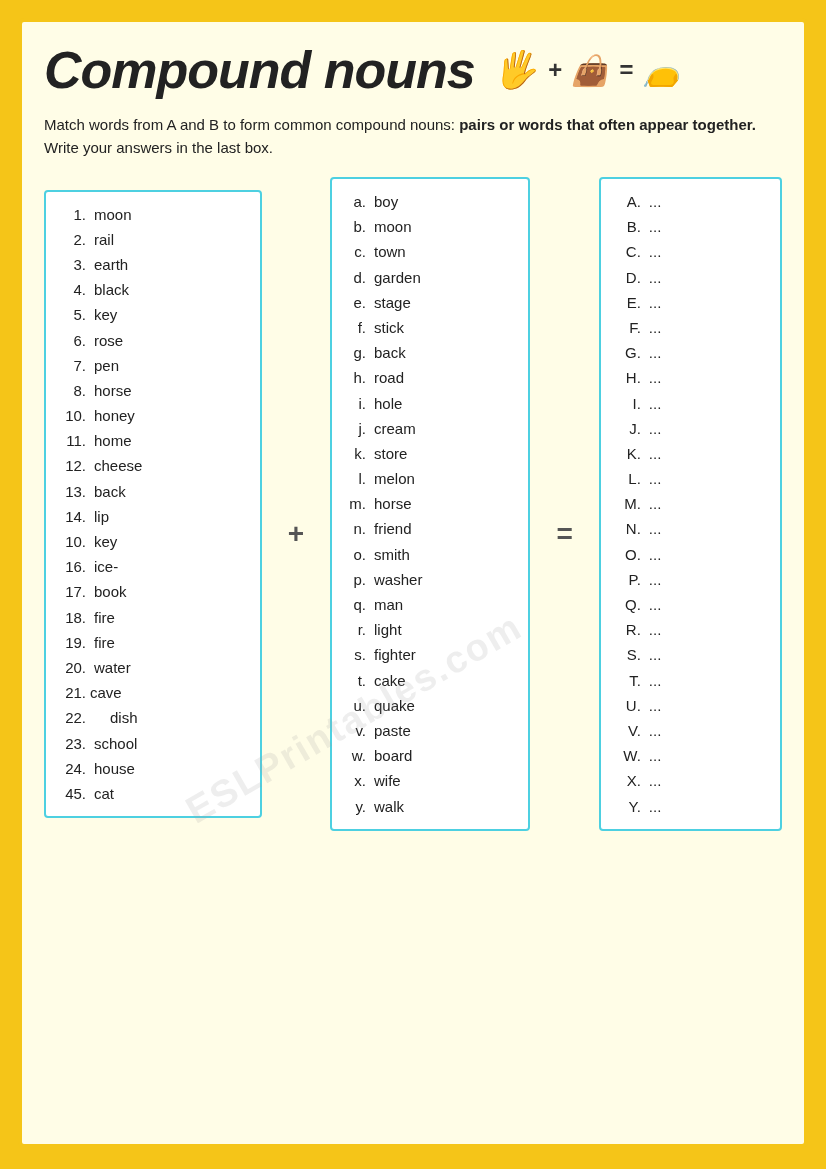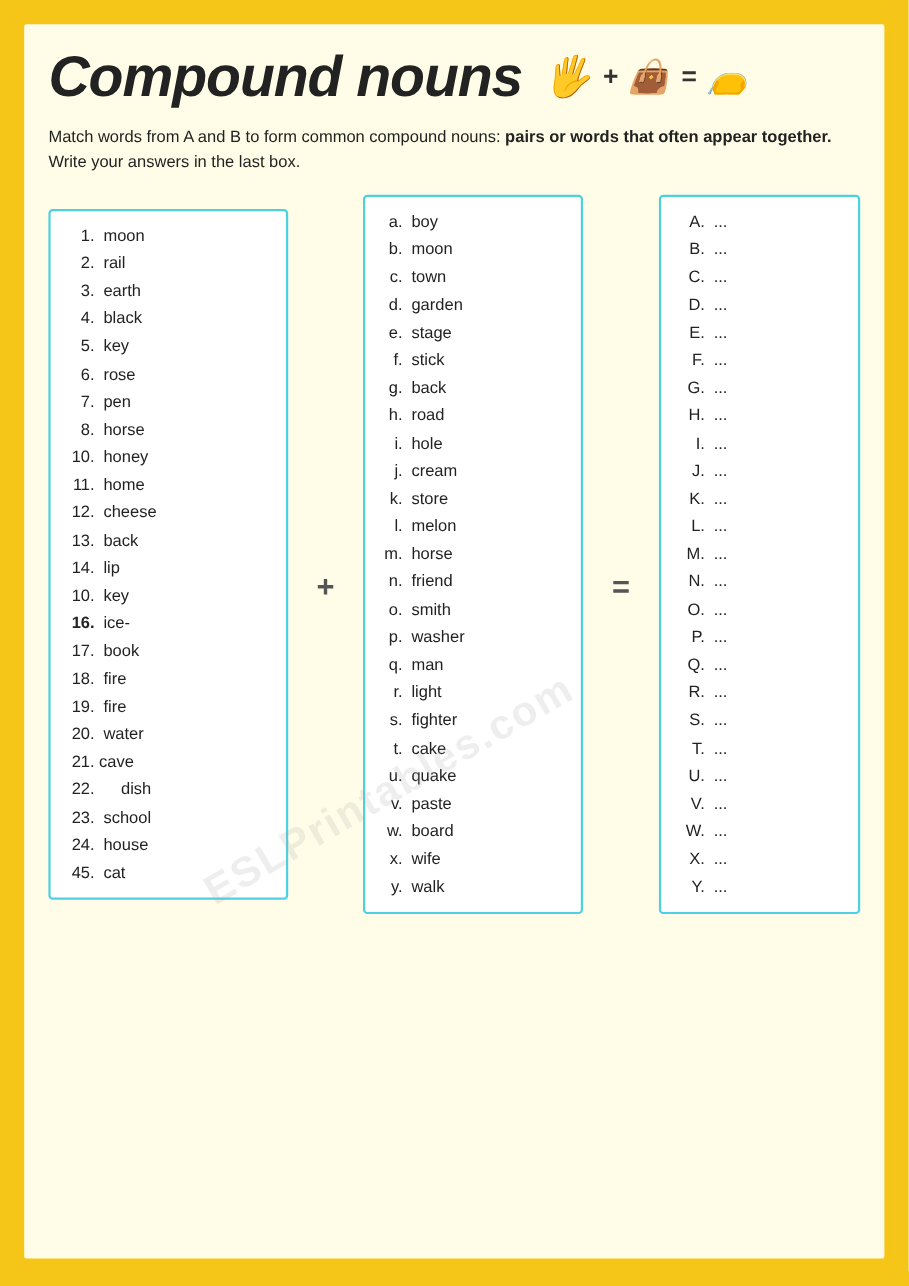--- a/index.html
+++ b/index.html
@@ -149,21 +149,21 @@
           <div class="list-item"><span style="display:inline-block;width:28px;text-align:right;margin-right:8px;">5.</span><span>key</span></div>
           <div class="list-item"><span style="display:inline-block;width:28px;text-align:right;margin-right:8px;">6.</span><span>rose</span></div>
           <div class="list-item"><span style="display:inline-block;width:28px;text-align:right;margin-right:8px;">7.</span><span>pen</span></div>
           <div class="list-item"><span style="display:inline-block;width:28px;text-align:right;margin-right:8px;">8.</span><span>horse</span></div>
           <div class="list-item"><span style="display:inline-block;width:28px;text-align:right;margin-right:8px;">10.</span><span>honey</span></div>
           <div class="list-item"><span style="display:inline-block;width:28px;text-align:right;margin-right:8px;">11.</span><span>home</span></div>
           <div class="list-item"><span style="display:inline-block;width:28px;text-align:right;margin-right:8px;">12.</span><span>cheese</span></div>
           <div class="list-item"><span style="display:inline-block;width:28px;text-align:right;margin-right:8px;">13.</span><span>back</span></div>
           <div class="list-item"><span style="display:inline-block;width:28px;text-align:right;margin-right:8px;">14.</span><span>lip</span></div>
           <div class="list-item"><span style="display:inline-block;width:28px;text-align:right;margin-right:8px;">10.</span><span>key</span></div>
-          <div class="list-item"><span style="display:inline-block;width:28px;text-align:right;margin-right:8px;font-weight:bold;">16.</span><span>ice-</span></div>
+          <div class="list-item"><span style="display:inline-block;width:28px;text-align:right;margin-right:8px;">16.</span><span>ice-</span></div>
           <div class="list-item"><span style="display:inline-block;width:28px;text-align:right;margin-right:8px;">17.</span><span>book</span></div>
           <div class="list-item"><span style="display:inline-block;width:28px;text-align:right;margin-right:8px;">18.</span><span>fire</span></div>
           <div class="list-item"><span style="display:inline-block;width:28px;text-align:right;margin-right:8px;">19.</span><span>fire</span></div>
           <div class="list-item"><span style="display:inline-block;width:28px;text-align:right;margin-right:8px;">20.</span><span>water</span></div>
           <div class="list-item"><span style="display:inline-block;width:28px;text-align:right;margin-right:4px;">21.</span><span>cave</span></div>
           <div class="list-item"><span style="display:inline-block;width:28px;text-align:right;margin-right:24px;">22.</span><span>dish</span></div>
           <div class="list-item"><span style="display:inline-block;width:28px;text-align:right;margin-right:8px;">23.</span><span>school</span></div>
           <div class="list-item"><span style="display:inline-block;width:28px;text-align:right;margin-right:8px;">24.</span><span>house</span></div>
           <div class="list-item"><span style="display:inline-block;width:28px;text-align:right;margin-right:8px;">45.</span><span>cat</span></div>
         </div>

